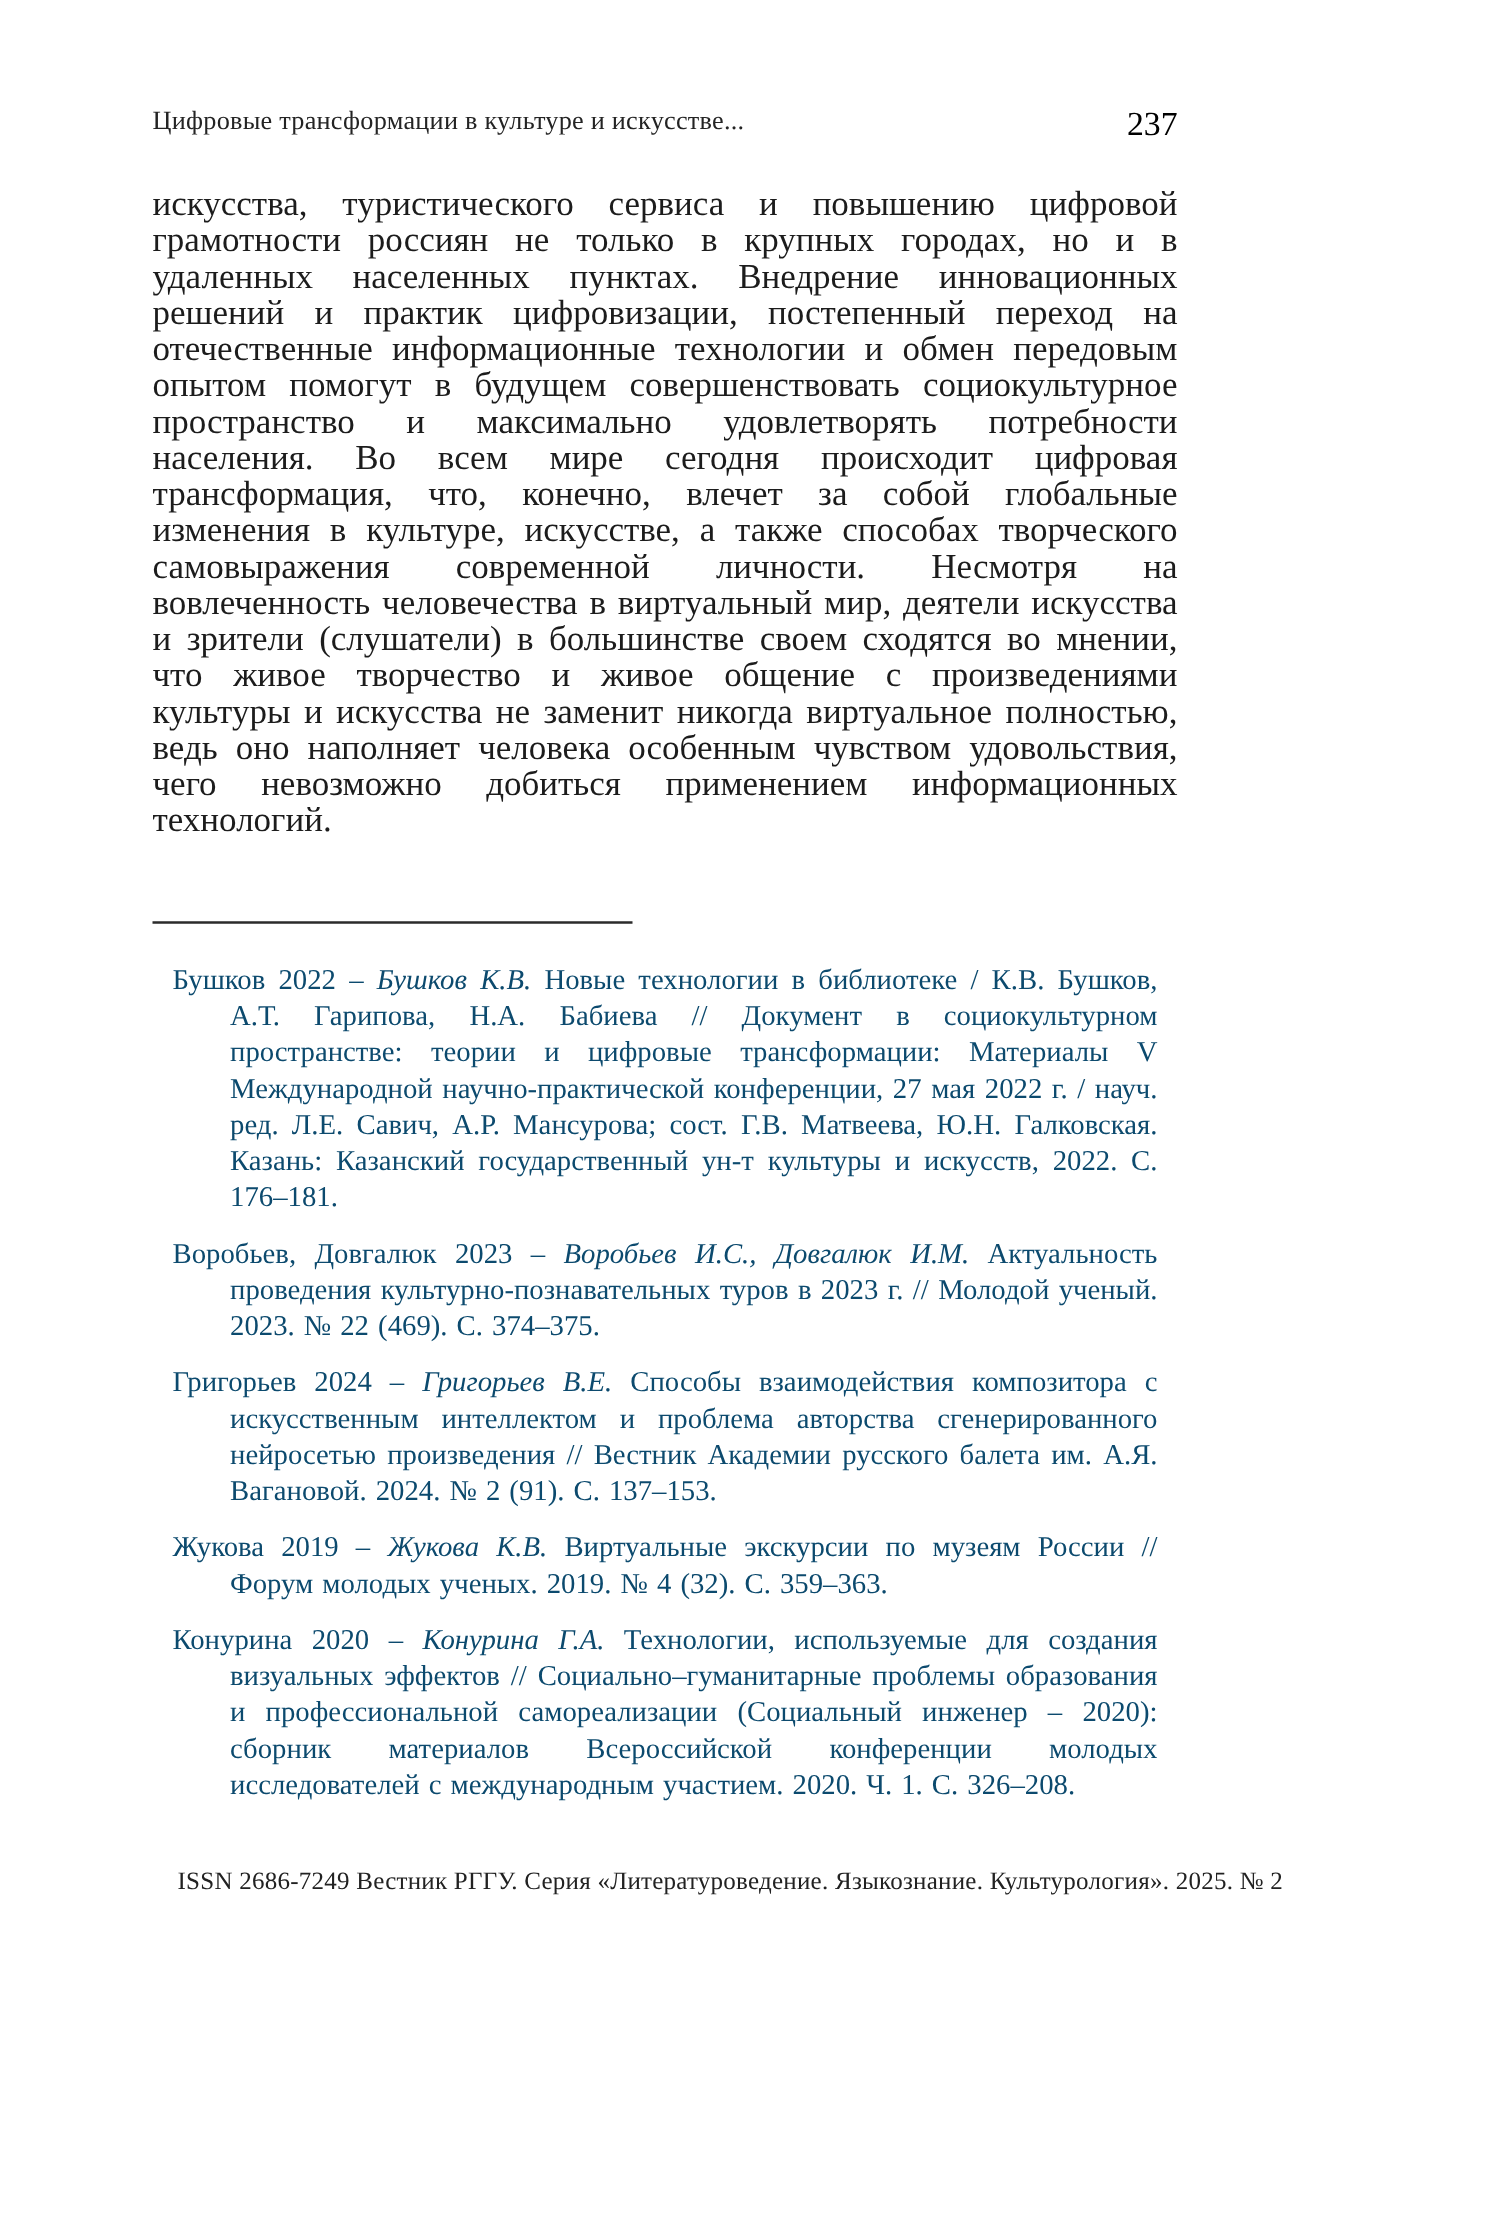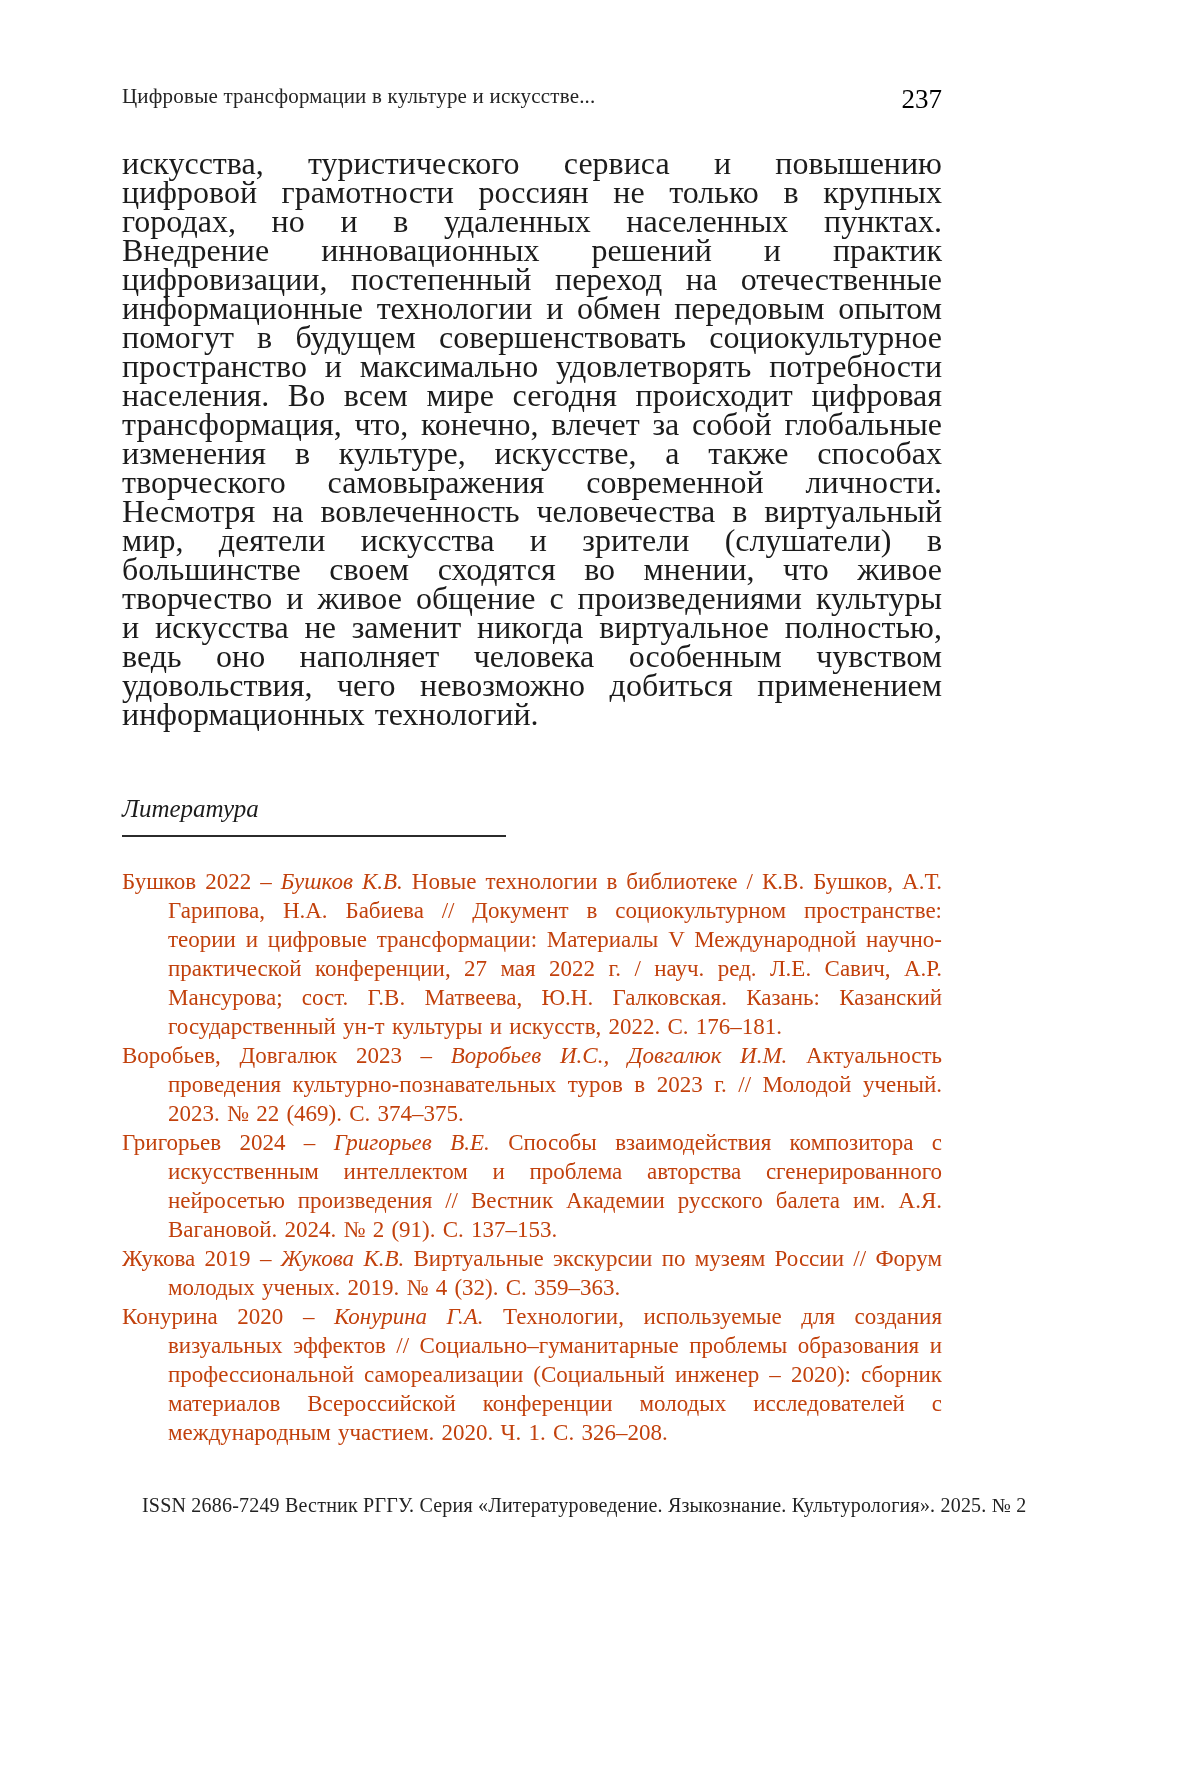--- a/index.html
+++ b/index.html
@@ -30,21 +30,21 @@
     font-size: 21px;
     letter-spacing: 0.2px;
     color: #242424;
   }
   .page-number {
     font-size: 27px;
     color: #000000;
   }
   .body-paragraph {
     margin: 34px 0 0 0;
-    font-size: 32px;
+    font-size: 28px;
     line-height: 29px;
     text-align: justify;
     text-justify: inter-word;
     word-spacing: 2px;
     color: #1c1c1c;
   }
   .literature-block {
     margin-top: 66px;
   }
   .literature-heading {
@@ -57,29 +57,29 @@
   .heading-rule {
     width: 384px;
     height: 0;
     border-bottom: 2px solid #2b2b2b;
     margin-top: 12px;
   }
   .bibliography {
     margin-top: 30px;
   }
   .bib-entry {
-    margin: 0;
+    margin: 16px;
     font-size: 23px;
     line-height: 29px;
     text-align: justify;
     text-justify: inter-word;
     word-spacing: 1.5px;
     padding-left: 46px;
     text-indent: -46px;
-    color: #c2410c;
+    color: #0c4a6e;
   }
   .bib-entry .authors {
     font-style: italic;
   }
   .page-footer {
     position: absolute;
     left: 122px;
     right: 246px;
     top: 1494px;
     font-size: 20px;
@@ -95,21 +95,20 @@
 <div class="page">
 
   <div class="header-row">
     <span class="running-title">Цифровые трансформации в культуре и искусстве...</span>
     <span class="page-number">237</span>
   </div>
 
   <p class="body-paragraph">искусства, туристического сервиса и повышению цифровой грамотности россиян не только в крупных городах, но и в удаленных населенных пунктах. Внедрение инновационных решений и практик цифровизации, постепенный переход на отечественные информационные технологии и обмен передовым опытом помогут в будущем совершенствовать социокультурное пространство и максимально удовлетворять потребности населения. Во всем мире сегодня происходит цифровая трансформация, что, конечно, влечет за собой глобальные изменения в культуре, искусстве, а также способах творческого самовыражения современной личности. Несмотря на вовлеченность человечества в виртуальный мир, деятели искусства и зрители (слушатели) в большинстве своем сходятся во мнении, что живое творчество и живое общение с произведениями культуры и искусства не заменит никогда виртуальное полностью, ведь оно наполняет человека особенным чувством удовольствия, чего невозможно добиться применением информационных технологий.</p>
 
   <div class="literature-block">
-    <h2 class="literature-heading">Литература</h2>
     <div class="heading-rule"></div>
   </div>
 
   <div class="bibliography">
 
     <p class="bib-entry"><span>Бушков 2022 – </span><span class="authors">Бушков К.В.</span><span> Новые технологии в библиотеке / К.В. Бушков, А.Т. Гарипова, Н.А. Бабиева // Документ в социокультурном пространстве: теории и цифровые трансформации: Материалы V Международной научно-практической конференции, 27 мая 2022 г. / науч. ред. Л.Е. Савич, А.Р. Мансурова; сост. Г.В. Матвеева, Ю.Н. Галковская. Казань: Казанский государственный ун-т культуры и искусств, 2022. С. 176–181.</span></p>
 
     <p class="bib-entry"><span>Воробьев, Довгалюк 2023 – </span><span class="authors">Воробьев И.С., Довгалюк И.М.</span><span> Актуальность проведения культурно-познавательных туров в 2023 г. // Молодой ученый. 2023. № 22 (469). С. 374–375.</span></p>
 
 

